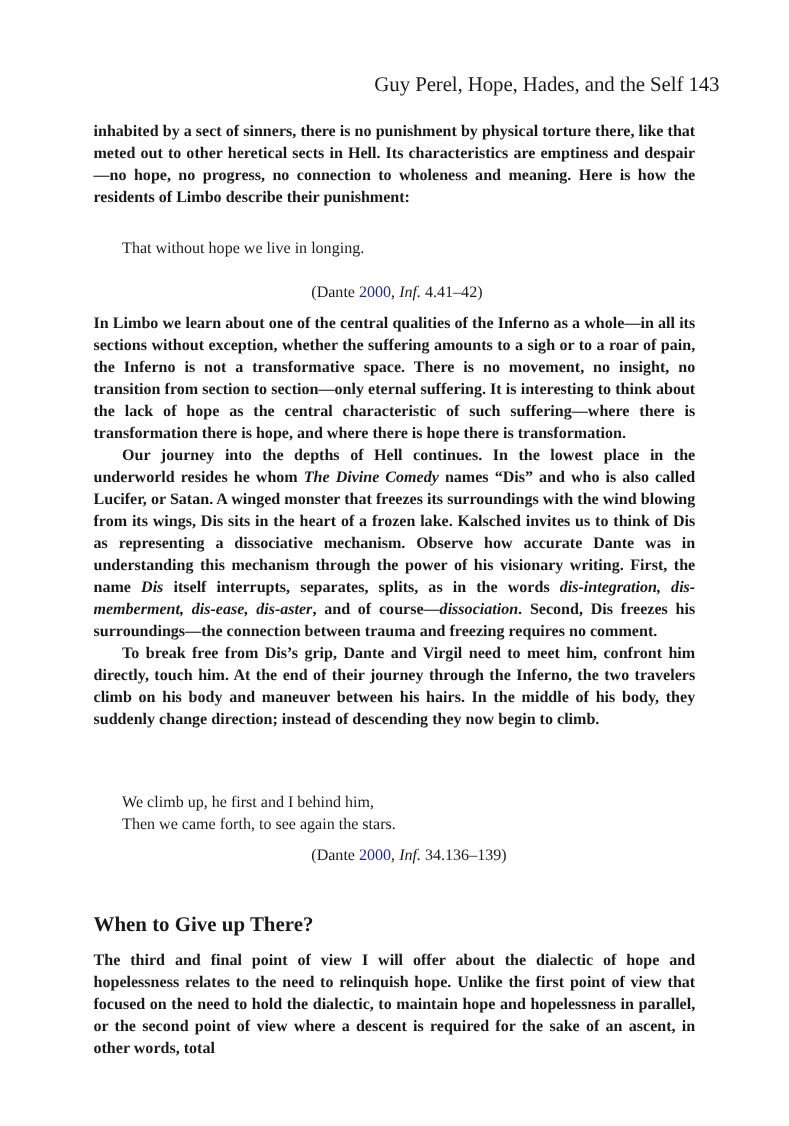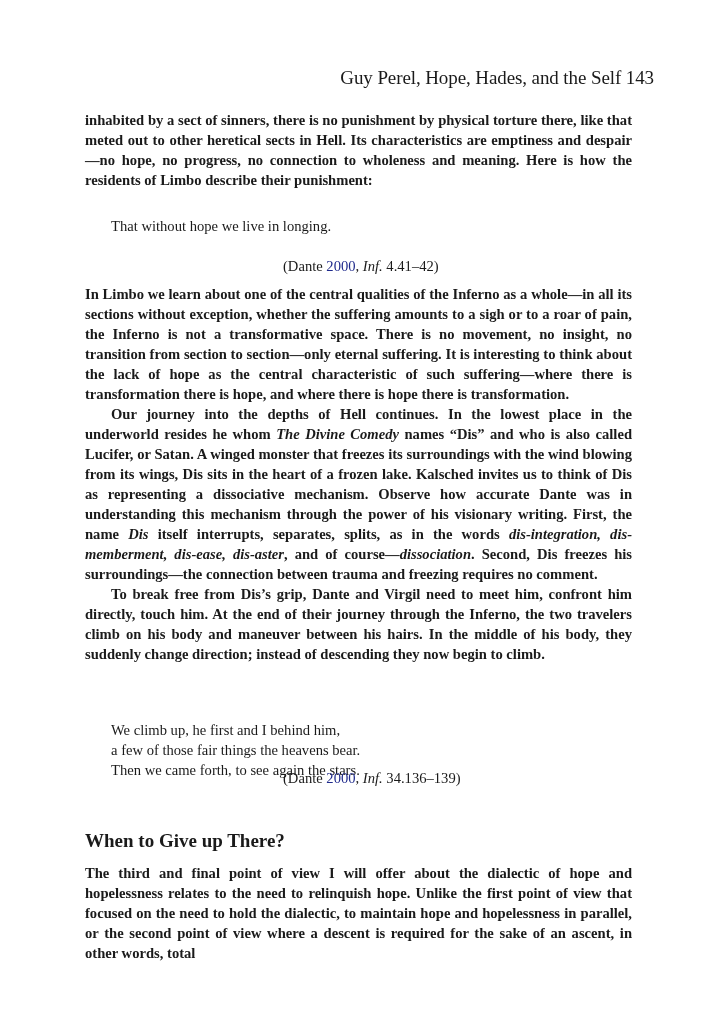--- a/index.html
+++ b/index.html
@@ -50,21 +50,20 @@
 </div>
 
 <div class="text" style="top:284px;">
   <p class="p">In Limbo we learn about one of the central qualities of the Inferno as a whole—in all its sections without exception, whether the suffering amounts to a sigh or to a roar of pain, the Inferno is not a transformative space. There is no movement, no insight, no transition from section to section—only eternal suffering. It is interesting to think about the lack of hope as the central characteristic of such suffering—where there is transformation there is hope, and where there is hope there is transformation.</p>
   <p class="p indent"><span>Our journey into the depths of Hell continues. In the lowest place in the underworld resides he whom </span><em>The Divine Comedy</em><span> names “Dis” and who is also called Lucifer, or Satan. A winged monster that freezes its surroundings with the wind blowing from its wings, Dis sits in the heart of a frozen lake. Kalsched invites us to think of Dis as representing a dissociative mechanism. Observe how accurate Dante was in understanding this mechanism through the power of his visionary writing. First, the name </span><em>Dis</em><span> itself interrupts, separates, splits, as in the words </span><em>dis-integration, dis-memberment, dis-ease, dis-aster</em><span>, and of course—</span><em>dissociation</em><span>. Second, Dis freezes his surroundings—the connection between trauma and freezing requires no comment.</span></p>
   <p class="p indent">To break free from Dis’s grip, Dante and Virgil need to meet him, confront him directly, touch him. At the end of their journey through the Inferno, the two travelers climb on his body and maneuver between his hairs. In the middle of his body, they suddenly change direction; instead of descending they now begin to climb.</p>
 </div>
 
 <div class="verse" style="top:688px;margin-top:32px;">
   <div>We climb up, he first and I behind him,</div>
-  <div>a few of those fair things the heavens bear.</div>
   <div>Then we came forth, to see again the stars.</div>
 </div>
 <div class="cite" style="top:768px; left:283px;">
   <span>(Dante </span><span class="year">2000</span><span>, </span><em>Inf.</em><span> 34.136–139)</span>
 </div>
 
 <h2 class="h2">When to Give up There?</h2>
 
 <div class="text" style="top:863px;">
   <p class="p">The third and final point of view I will offer about the dialectic of hope and hopelessness relates to the need to relinquish hope. Unlike the first point of view that focused on the need to hold the dialectic, to maintain hope and hopelessness in parallel, or the second point of view where a descent is required for the sake of an ascent, in other words, total</p>

